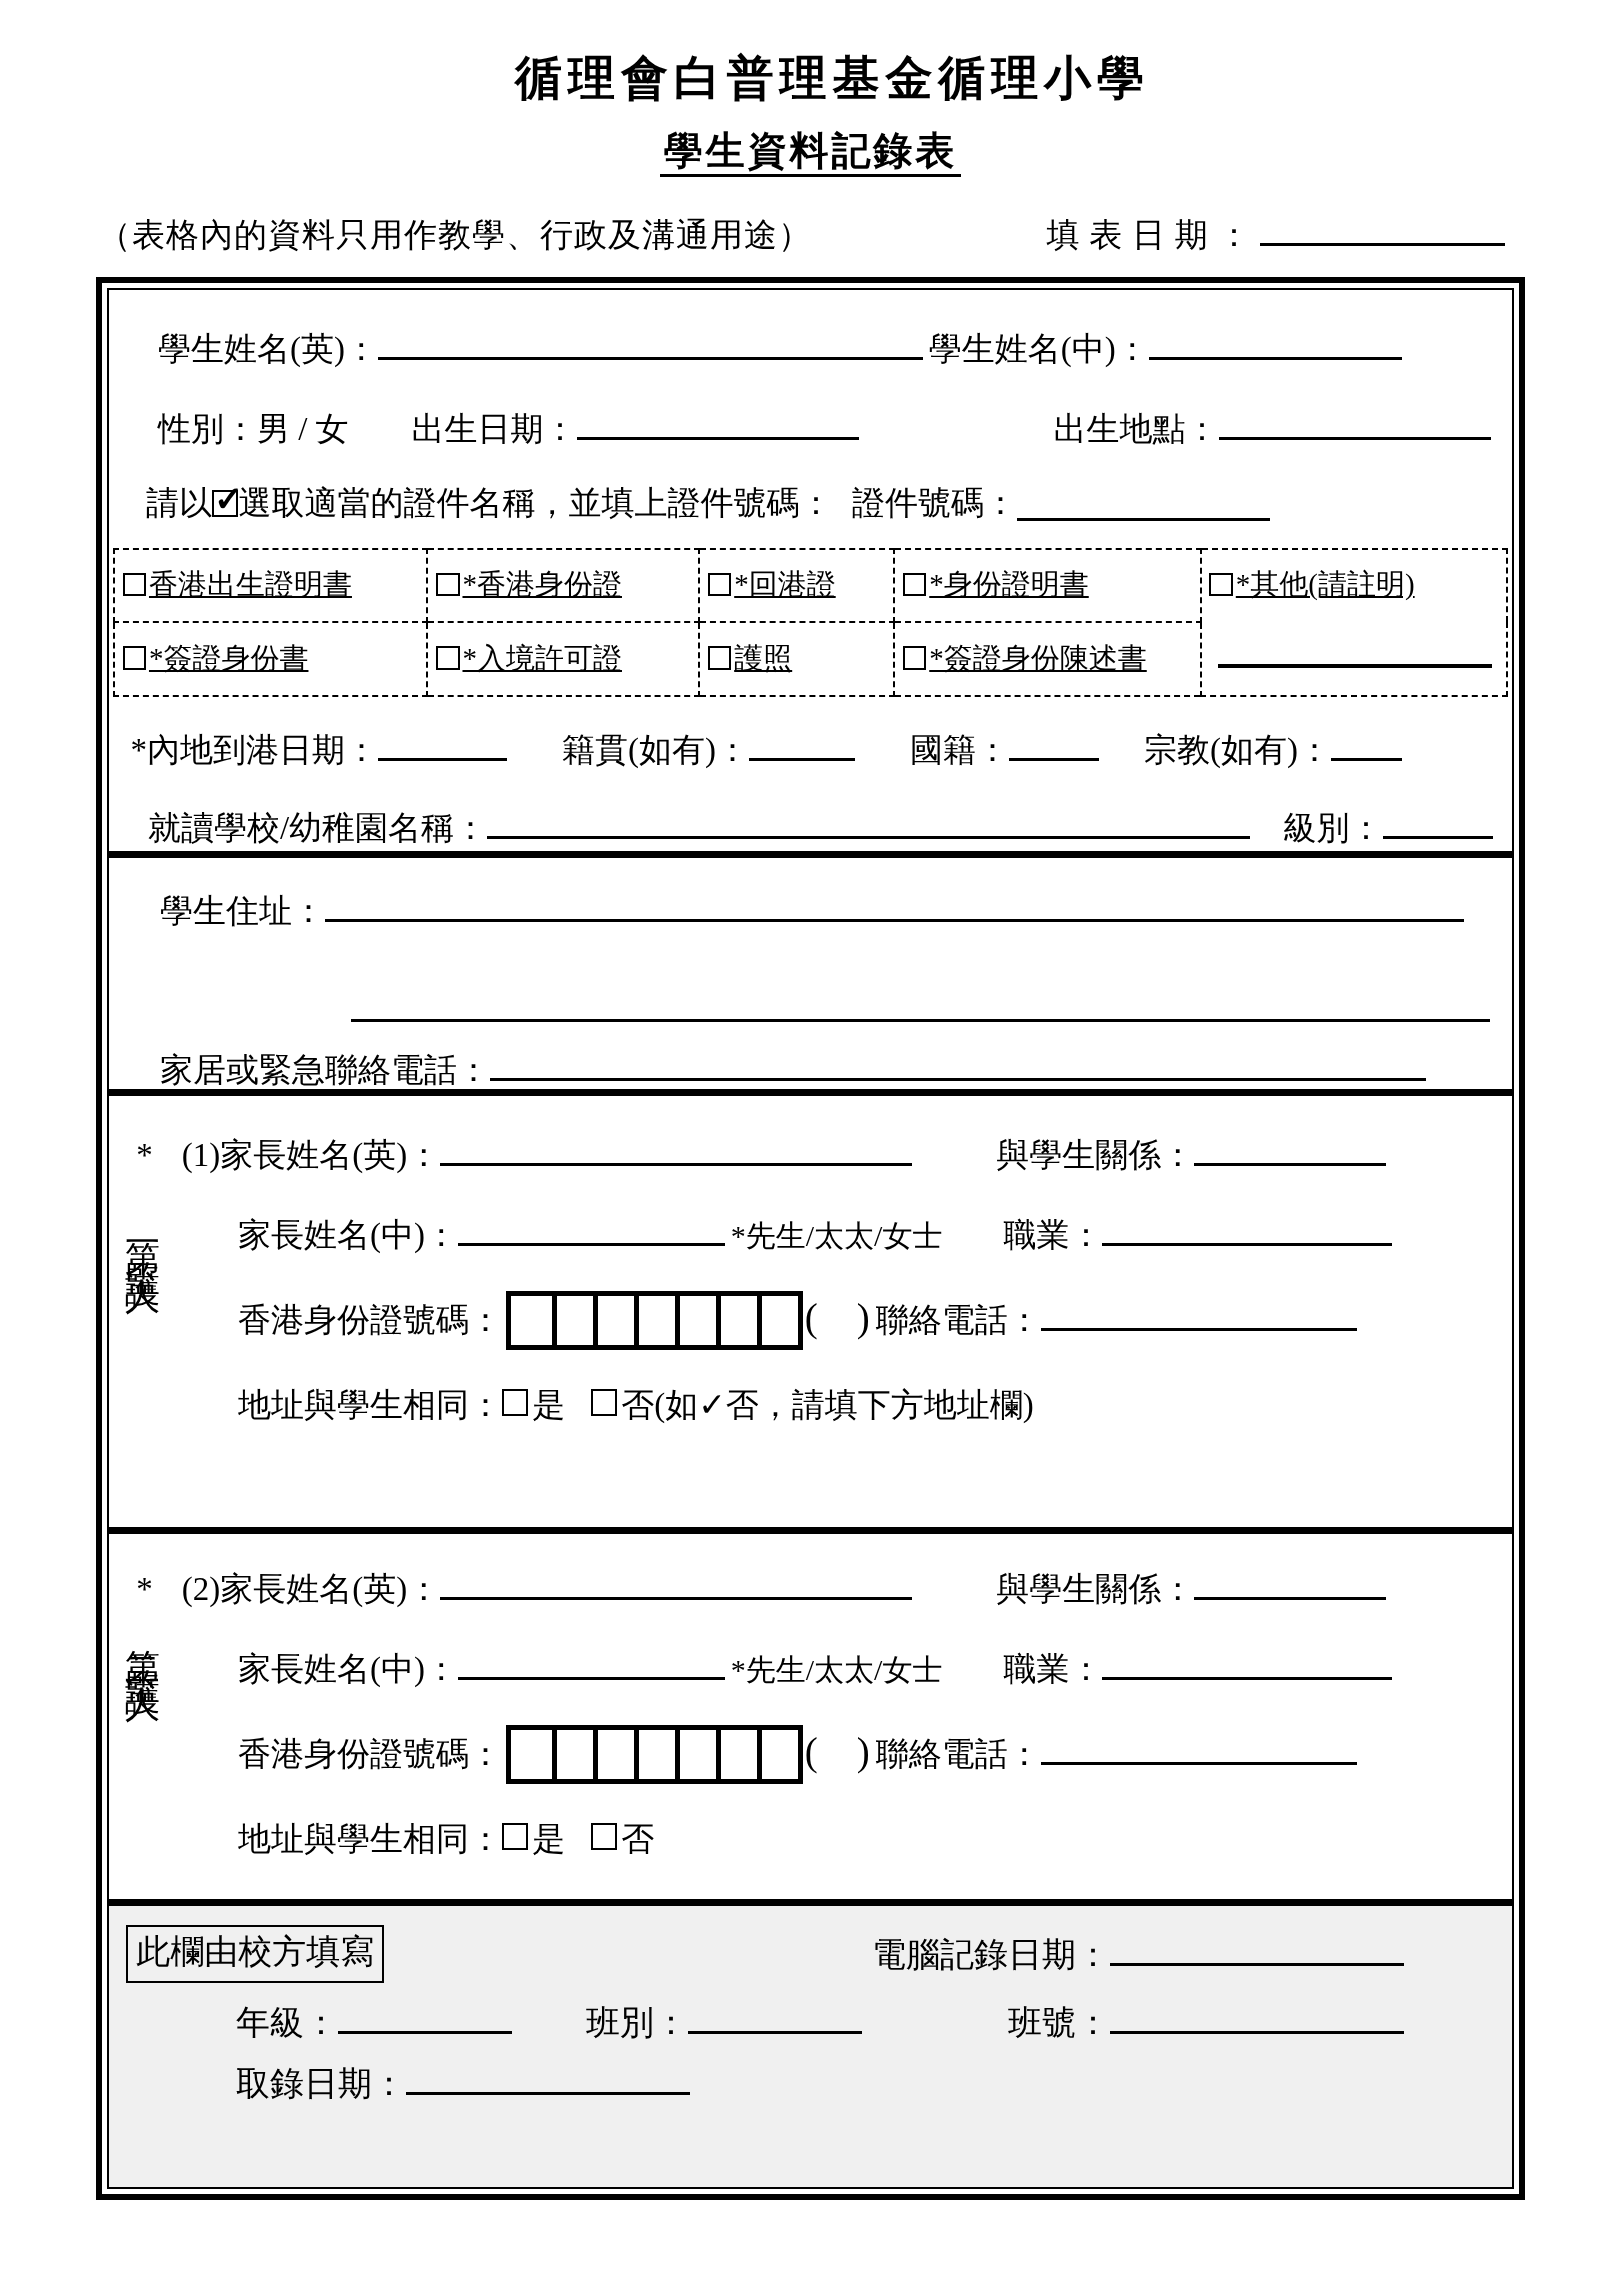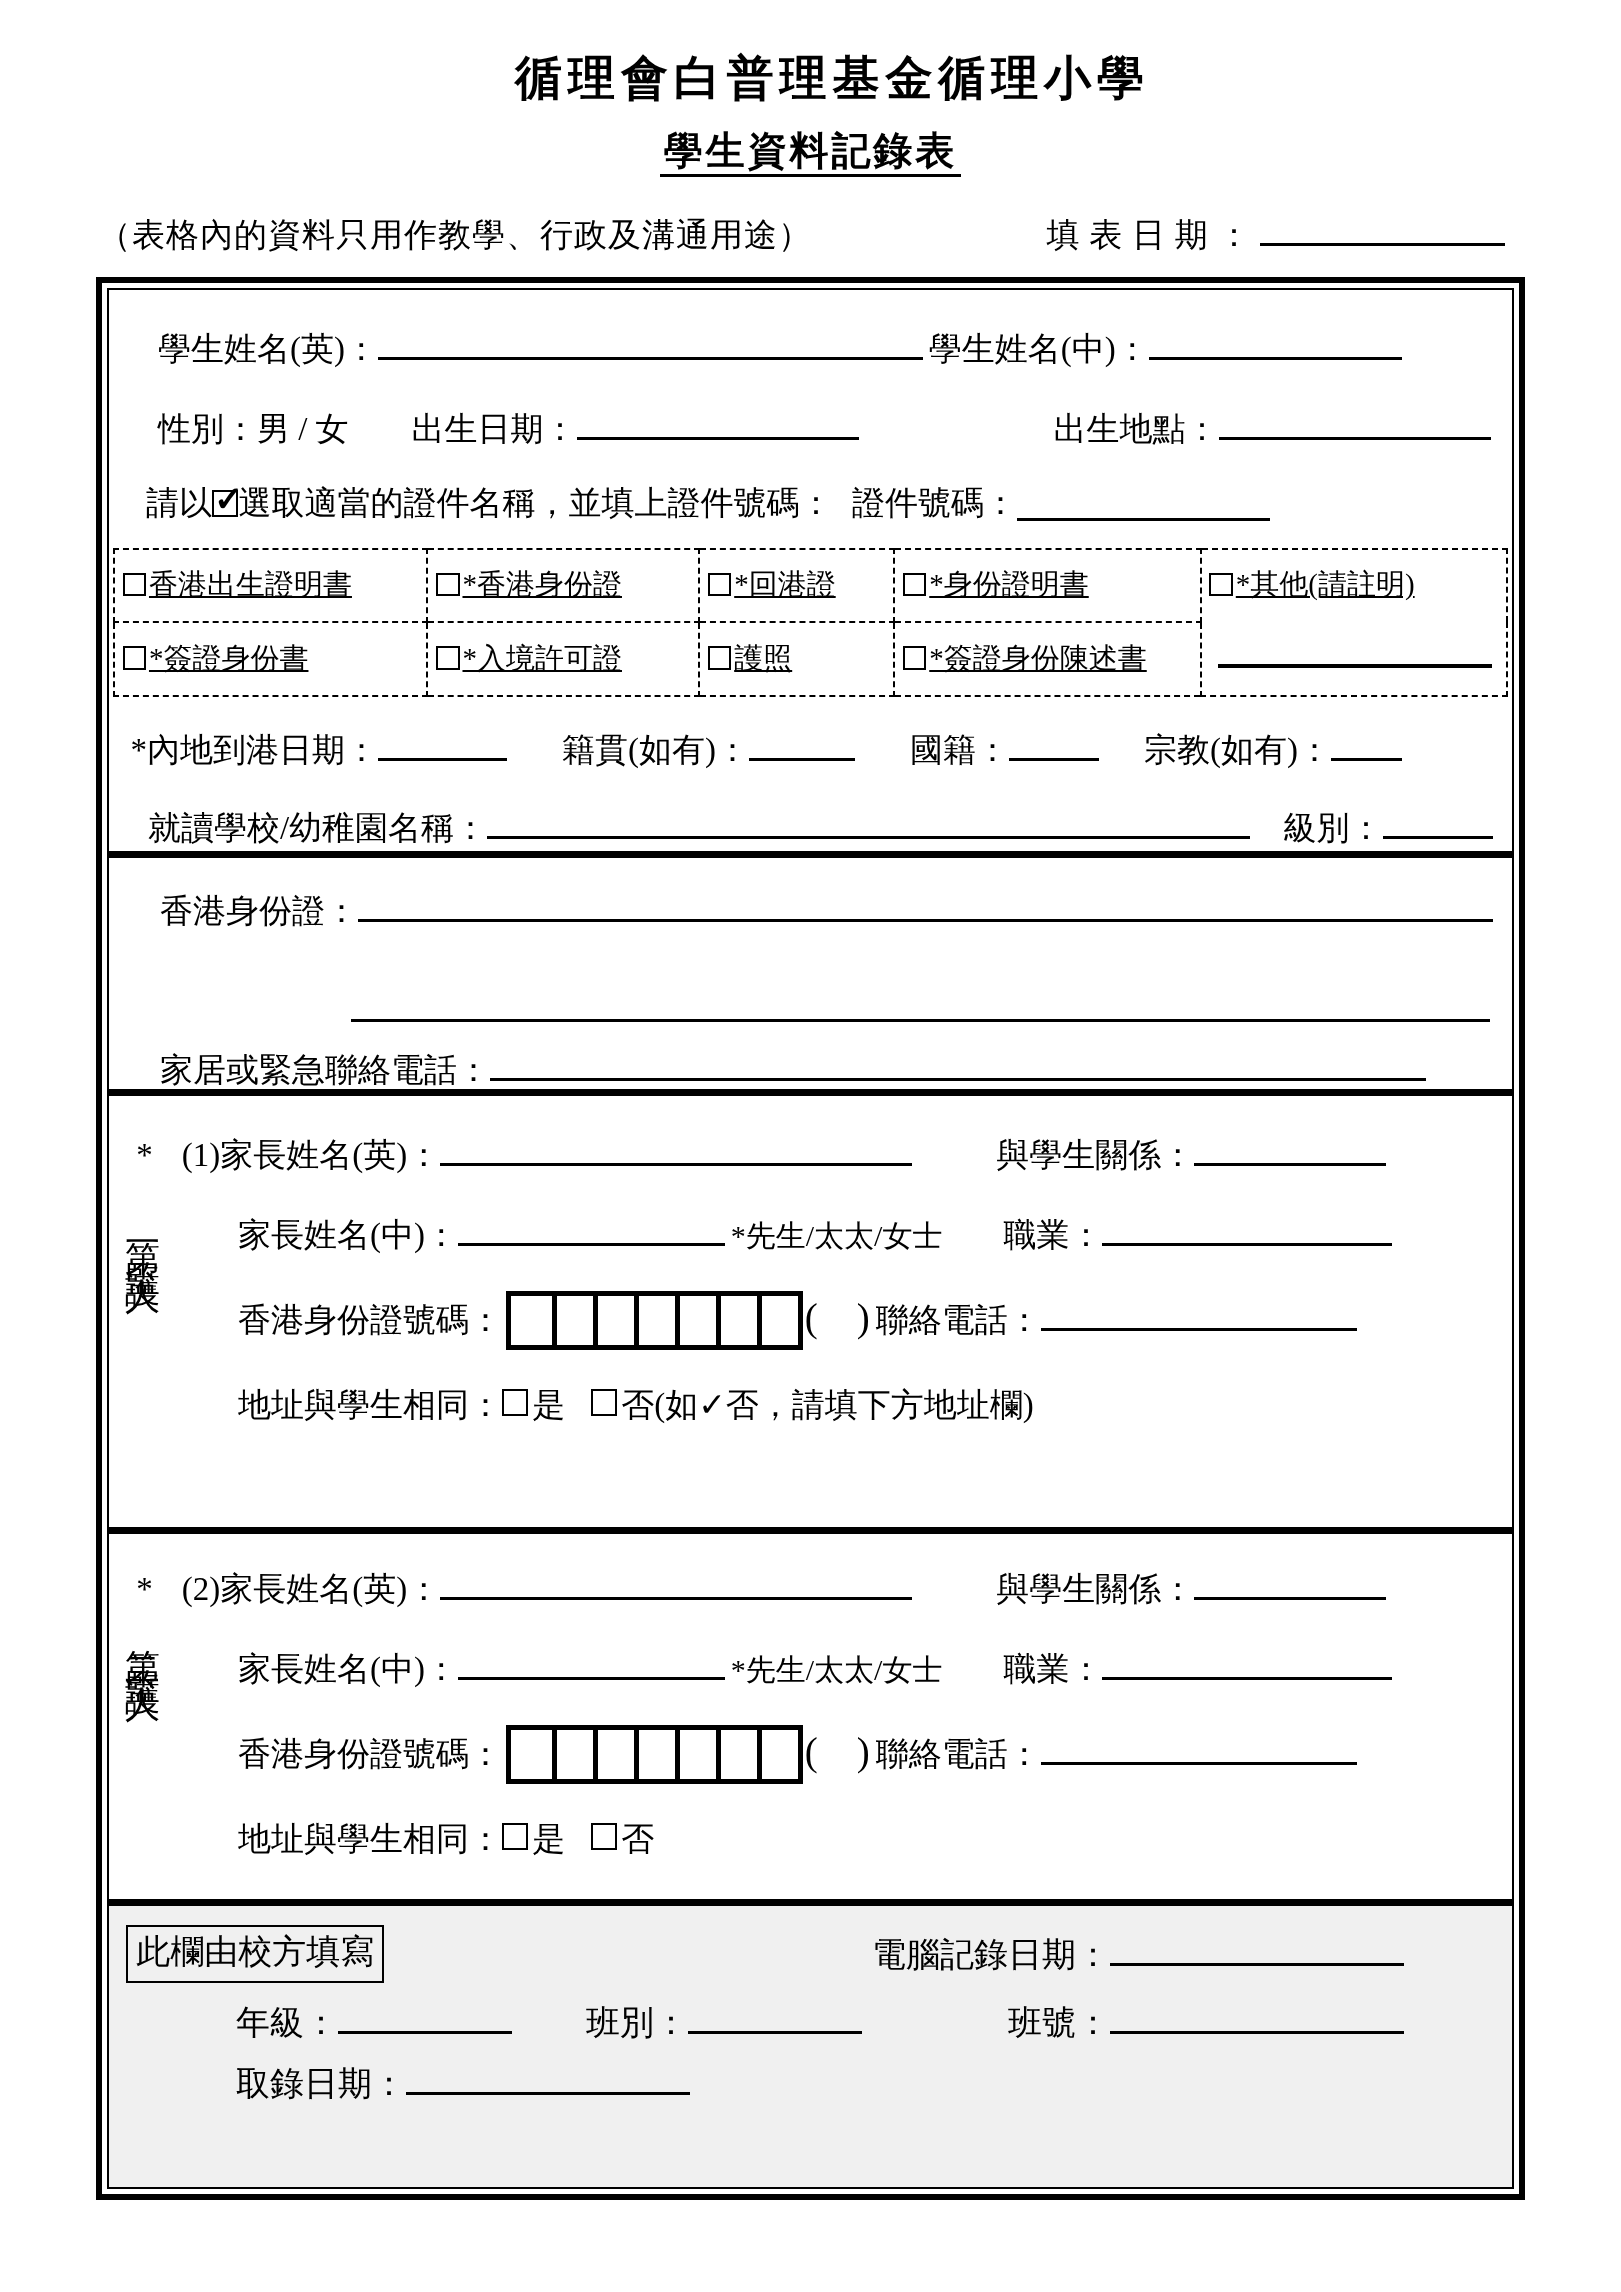--- a/index.html
+++ b/index.html
@@ -170,21 +170,21 @@
           <span>級別：</span>
           <span class="ul" style="width:110px"></span>
         </span>
       </div>
     </section>
 
     <div class="hr"></div>
 
     <section class="sec-address">
       <div class="row r-addr1">
-        <span>香港身份證：</span>
+        <span>學生住址：</span>
         <span class="ul" style="width:1139px"></span>
       </div>
       <div class="row r-addr2">
         <span class="ul" style="width:1139px"></span>
       </div>
       <div class="row r-phone">
         <span>家居或緊急聯絡電話：</span>
         <span class="ul" style="width:936px"></span>
       </div>
     </section>

